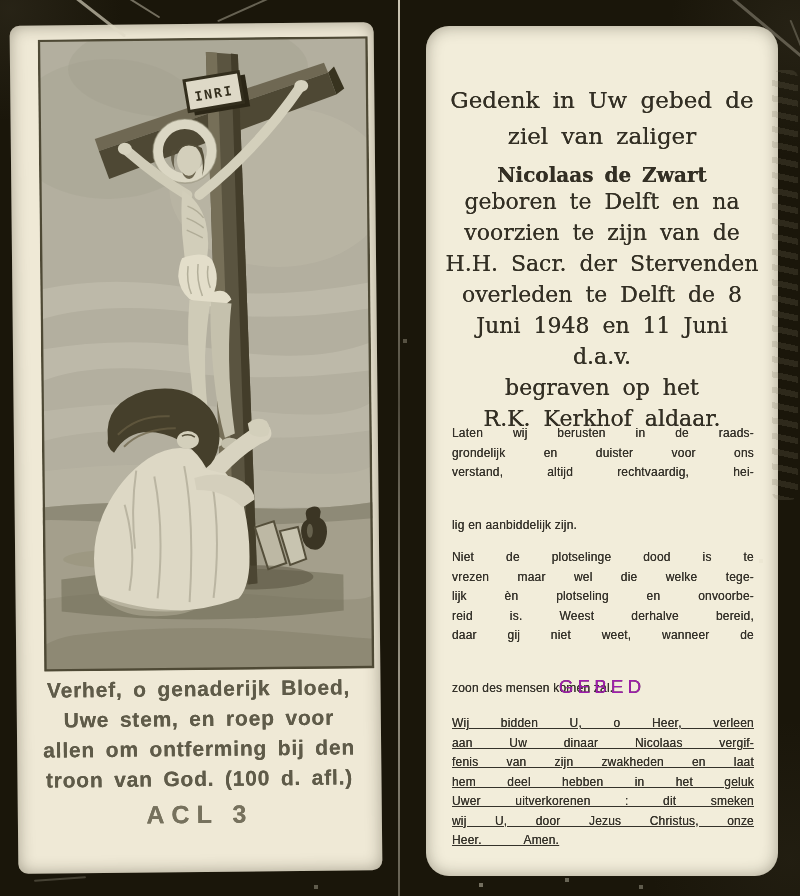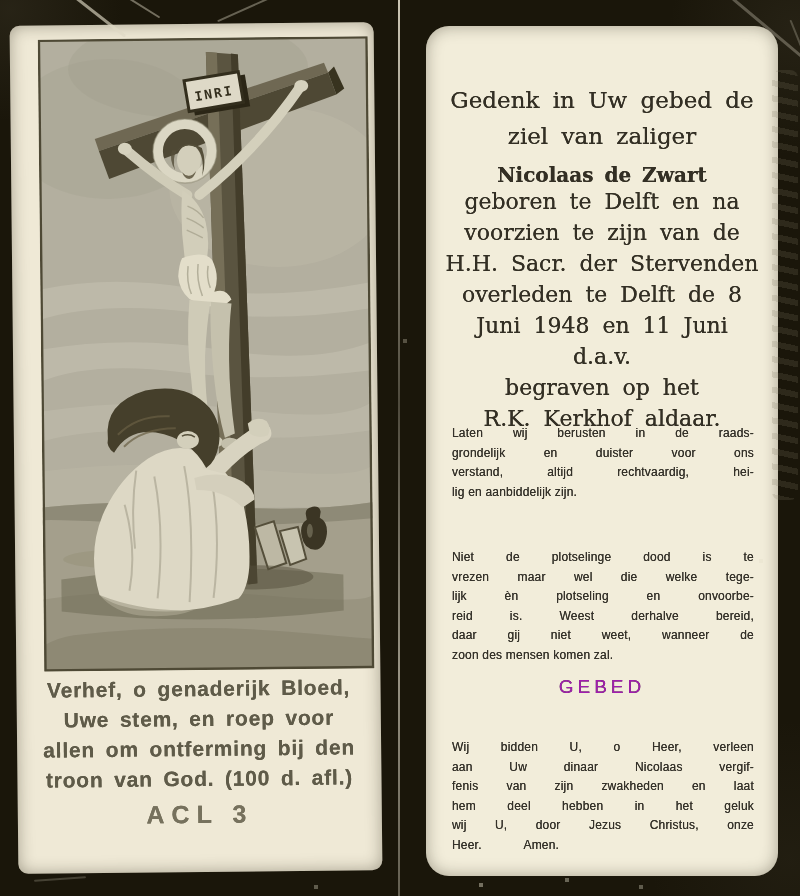--- a/index.html
+++ b/index.html
@@ -56,29 +56,29 @@
     top:132px;font-size:20px;line-height:34px;font-weight:700;word-spacing:4px;
   }
   .details{top:160px;}
   .details .serifline{font-size:22px;line-height:31px;word-spacing:6px;}
   .para{left:26px;width:302px;color:#35322a;}
   .para div{
     font-size:12px;line-height:19.5px;letter-spacing:.2px;
     text-shadow:0 0 .4px #35322a;
   }
   .jline{text-align:justify;text-align-last:justify;}
-  .lline{text-align:left;}
+  .lline{text-align:left;margin-top:33px;}
   .amen{white-space:pre;text-align:left;}
   .p1{top:398px;}
   .p2{top:522px;}
   .gebed{
     top:650px;text-align:center;font-size:19px;letter-spacing:4px;
     color:#a21caf;font-weight:400;text-shadow:0 0 .5px #33302a;
   }
-  .p3{top:712px;}
+  .p3{top:688px;text-decoration:underline;}
   
   .seam{
     position:absolute;left:398px;top:0;width:2px;height:896px;
     background:linear-gradient(to bottom,
       rgba(236,230,212,.85), rgba(236,230,212,.25) 45%,
       rgba(236,230,212,.6) 75%, rgba(236,230,212,.35));
   }
   .scratch{position:absolute;background:rgba(222,216,196,.65);border-radius:2px;}
   .s1{left:18px;top:-2px;width:120px;height:3px;transform:rotate(38deg);}
   .s2{left:95px;top:-2px;width:70px;height:2px;transform:rotate(32deg);opacity:.7;}
@@ -239,20 +239,21 @@
       <div class="lline">zoon des mensen komen zal.</div>
     </div>
 
     <div class="rc-text gebed">GEBED</div>
 
     <div class="rc-text para p3">
       <div class="jline">Wij bidden U, o Heer, verleen</div>
       <div class="jline">aan Uw dinaar Nicolaas vergif-</div>
       <div class="jline">fenis van zijn zwakheden en laat</div>
       <div class="jline">hem deel hebben in het geluk</div>
+      <div class="jline">Uwer uitverkorenen : dit smeken</div>
       <div class="jline">wij U, door Jezus Christus, onze</div>
       <div class="amen">Heer.            Amen.</div>
     </div>
   </div>
 
   <div class="seam"></div>
   <div class="scratch s1"></div>
   <div class="scratch s2"></div>
   <div class="scratch s3"></div>
   <div class="scratch s4"></div>

